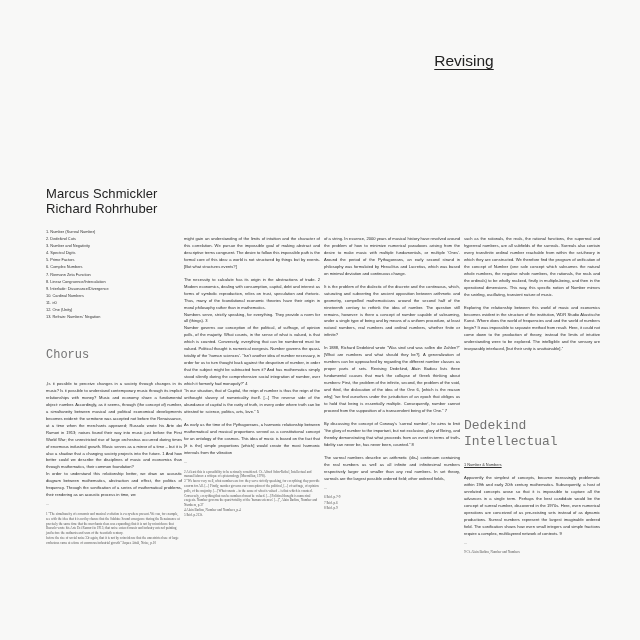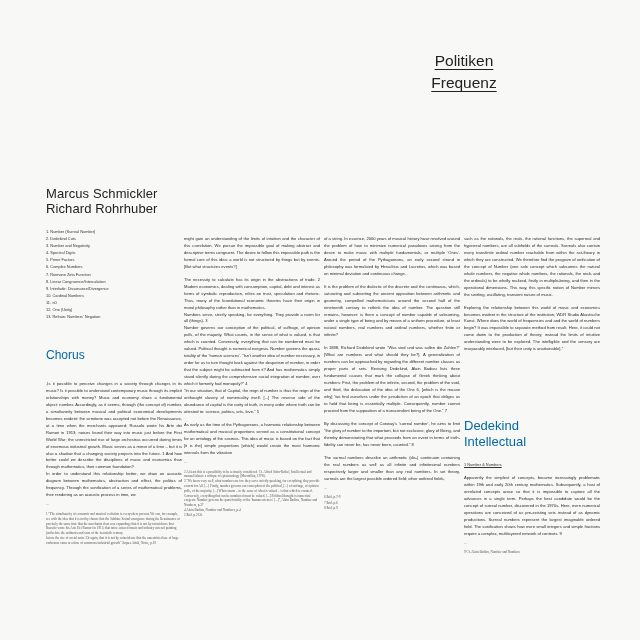--- a/index.html
+++ b/index.html
@@ -22,22 +22,22 @@
   .authors div { display: block; }
 
   .toc {
     position: absolute; left: 46px; top: 228px; width: 130px;
     font-size: 3.9px; line-height: 7.1px; color: #333;
     font-family: "Liberation Sans", sans-serif;
   }
   .toc div { white-space: nowrap; }
 
   .section-head {
-    position: absolute; font-family: Liberation Sans, sans-serif;
-    font-size: 12px; line-height: 15px; color: #0369a1;
+    position: absolute; font-family: Liberation Mono, monospace;
+    font-size: 12px; line-height: 15px; color: #737373;
   }
 
   .col {
     position: absolute; top: 0; width: 136px;
     font-family: "Liberation Sans", sans-serif; font-size: 4.1px;
     line-height: 6.95px; color: #2a2a2a; text-align: justify;
   }
   .col p { margin-bottom: 6px; }
   .col p.tight { margin-bottom: 0; }
   .col .ellipsis { margin-top: 2px; margin-bottom: 4px; font-size: 4px; color: #777; }
@@ -49,22 +49,21 @@
 
   .subhead-link {
     font-size: 3.9px; text-decoration: underline; color: #333;
     font-family: "Liberation Sans", sans-serif; display: block; margin-bottom: 6px;
   }
 </style>
 </head>
 <body>
 
 <div class="title">
-  <span><u>Politiken</u></span>
-  <span><u>Frequenz</u></span>
+  <span><u>Revising</u></span>
 </div>
 
 <div class="authors">
   <div>Marcus Schmickler</div>
   <div>Richard Rohrhuber</div>
 </div>
 
 <div class="toc">
   <div>1. Number (Surreal Number)</div>
   <div>2. Dedekind Cuts</div>

